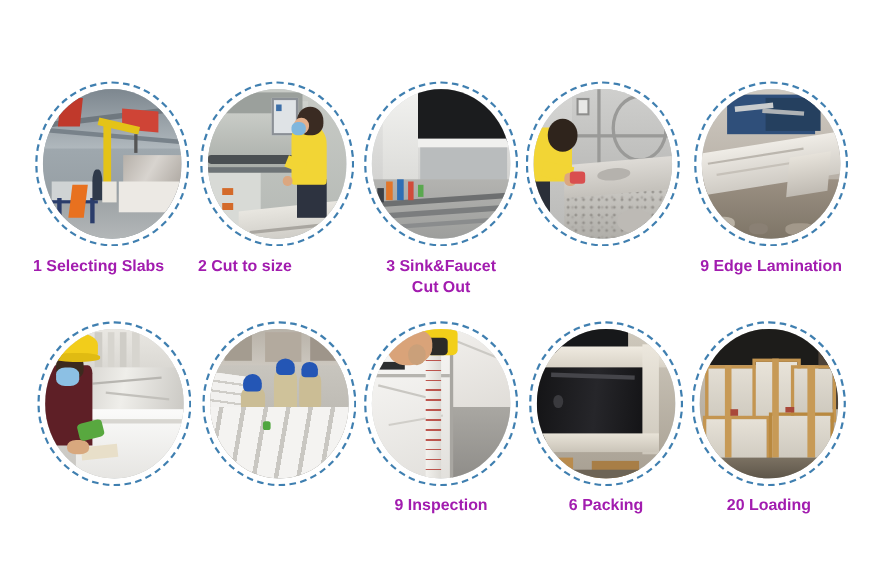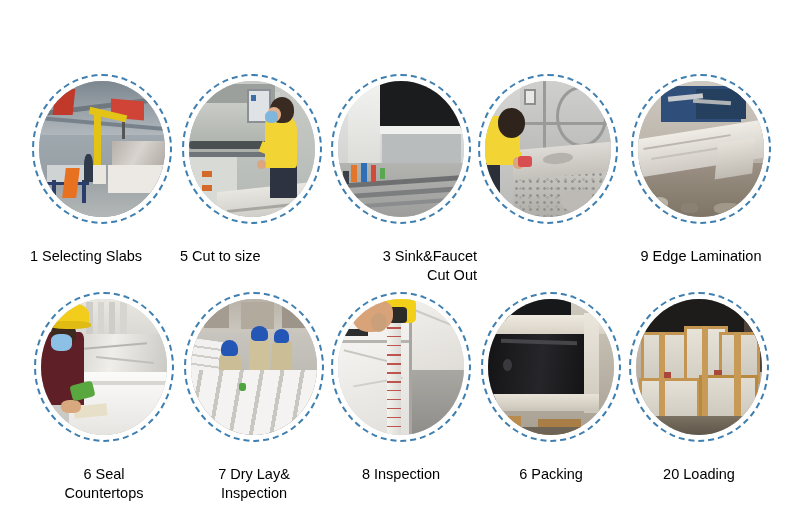--- a/index.html
+++ b/index.html
@@ -75,26 +75,27 @@
     overflow: hidden;
     background: #c9cfd3;
   }
   .photo .scene {
     position: absolute;
     left: 0; top: 0; right: 0; bottom: 0;
   }
 
   
   .step-caption {
-    margin-top: 23px;
+    margin-top: 9px;
     font-size: 14.5px;
     line-height: 19px;
-    color: #000000;
+    color: #a21caf;
     font-family: "Liberation Sans", sans-serif;
     white-space: pre-line;
+    font-weight: bold;
   }
 
   
   .cap-left { text-align: left; padding-left: 4px; }
 
   
 
   
   .b { position: absolute; }
 
@@ -333,24 +334,24 @@
             <div class="b pants"></div>
               <div class="b shirt"></div>
             <div class="b arm"></div>
               <div class="b hand"></div>
             <div class="b head"></div>
               <div class="b face"></div>
               <div class="b mask"></div>
           </div>
         </div>
       </div>
-      <div class="step-caption cap-left">5 Cut to size</div>
-    </div>
-
-    <div class="flow-step" style="left:325px;text-align:right;">
+      <div class="step-caption cap-left">2 Cut to size</div>
+    </div>
+
+    <div class="flow-step" style="left:325px;">
       <div class="photo-ring">
         <div class="photo">
           <div class="scene s3">
             <div class="b dark"></div>
               <div class="b ledge"></div>
               <div class="b inner"></div>
             <div class="b pillar"></div>
             <div class="b floor"></div>
             <div class="b railA"></div>
               <div class="b railB"></div>
@@ -436,22 +437,20 @@
             <div class="b face"></div>
               <div class="b mask"></div>
             <div class="b hat"></div>
               <div class="b brim"></div>
             <div class="b cloth"></div>
               <div class="b hand"></div>
               <div class="b bottle"></div>
           </div>
         </div>
       </div>
-      <div class="step-caption">6 Seal
-Countertops</div>
     </div>
 
     <div class="flow-step" style="left:178px;">
       <div class="photo-ring">
         <div class="photo">
           <div class="scene s7">
             <div class="b far"></div>
               <div class="b farb1"></div>
               <div class="b farb2"></div>
               <div class="b farb3"></div>
@@ -463,22 +462,20 @@
             <div class="b w3b"></div>
               <div class="b w3h"></div>
             <div class="b w1l"></div>
               <div class="b w1b"></div>
               <div class="b w1h"></div>
             <div class="b tiles"></div>
               <div class="b green"></div>
           </div>
         </div>
       </div>
-      <div class="step-caption">7 Dry Lay&amp;
-Inspection</div>
     </div>
 
     <div class="flow-step" style="left:325px;">
       <div class="photo-ring">
         <div class="photo">
           <div class="scene s8">
             <div class="b tileR"></div>
               <div class="b tileL"></div>
             <div class="b conc"></div>
               <div class="b grout"></div>
@@ -489,21 +486,21 @@
               <div class="b v3"></div>
             <div class="b tape"></div>
               <div class="b ticks"></div>
             <div class="b case"></div>
               <div class="b caseD"></div>
             <div class="b hand"></div>
               <div class="b thumb"></div>
           </div>
         </div>
       </div>
-      <div class="step-caption">8 Inspection</div>
+      <div class="step-caption">9 Inspection</div>
     </div>
 
     <div class="flow-step" style="left:475px;">
       <div class="photo-ring">
         <div class="photo">
           <div class="scene s9">
             <div class="b darkT"></div>
               <div class="b crateT"></div>
             <div class="b slab"></div>
               <div class="b sheen"></div>

